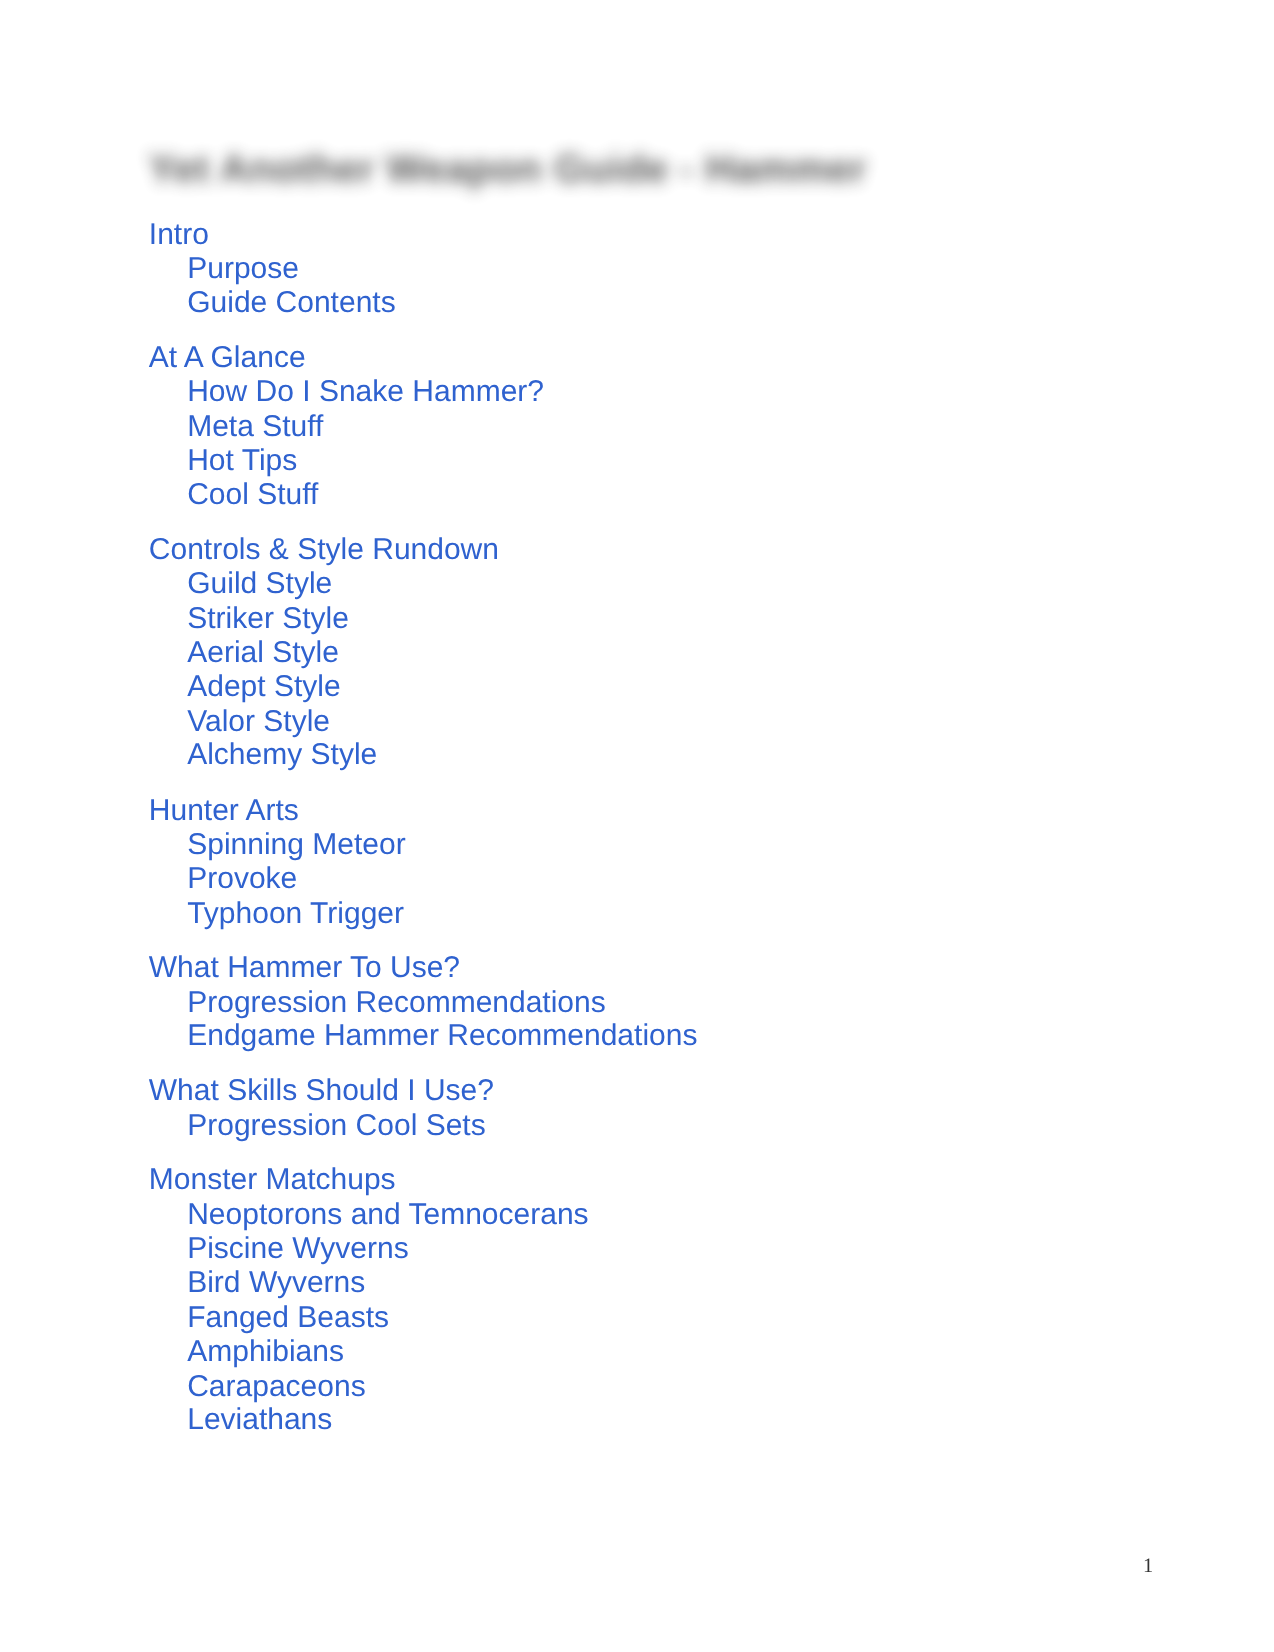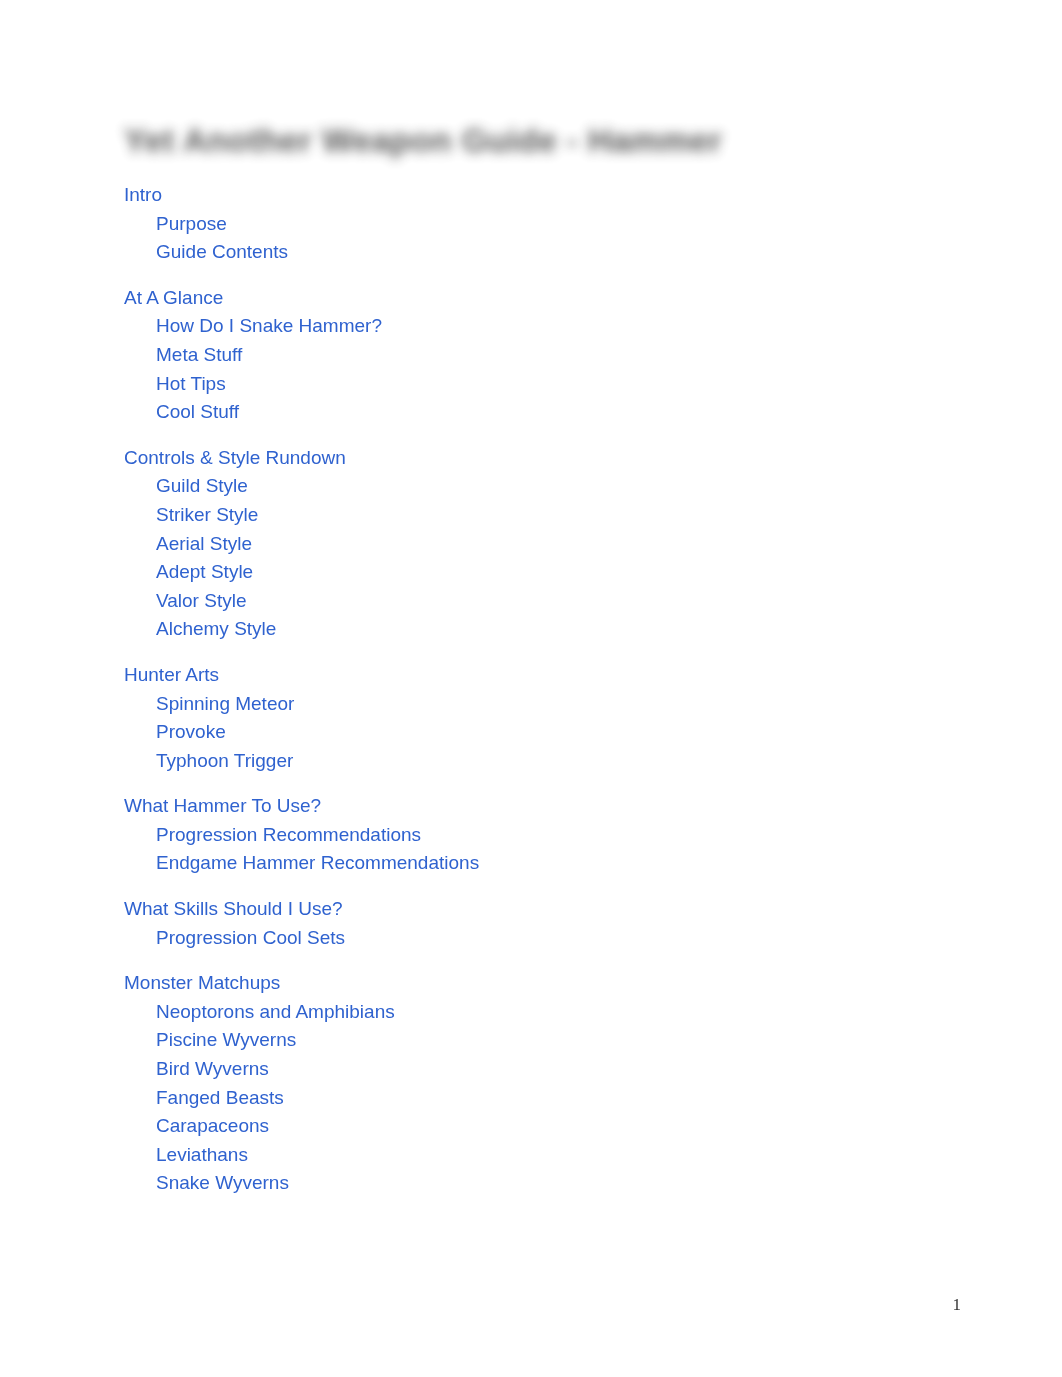--- a/index.html
+++ b/index.html
@@ -53,21 +53,21 @@
     margin: 0 0 17px 0;
   }
   .toc-group:last-child {
     margin-bottom: 16px;
   }
 
   .toc-entry {
     display: block;
     color: #2f62cf;
     text-decoration: none;
-    font-size: 19px;
+    font-size: 25px;
     line-height: 28.6px;
     white-space: nowrap;
     font-weight: 400;
   }
 
   .level-1 {
     margin-left: 124px;
   }
 
   .level-2 {
@@ -123,25 +123,25 @@
         <a class="toc-entry level-1" href="#">What Hammer To Use?</a>
         <a class="toc-entry level-2" href="#">Progression Recommendations</a>
         <a class="toc-entry level-2" href="#">Endgame Hammer Recommendations</a>
       </div>
       <div class="toc-group">
         <a class="toc-entry level-1" href="#">What Skills Should I Use?</a>
         <a class="toc-entry level-2" href="#">Progression Cool Sets</a>
       </div>
       <div class="toc-group">
         <a class="toc-entry level-1" href="#">Monster Matchups</a>
-        <a class="toc-entry level-2" href="#">Neoptorons and Amphibians</a>
+        <a class="toc-entry level-2" href="#">Neoptorons and Temnocerans</a>
         <a class="toc-entry level-2" href="#">Piscine Wyverns</a>
         <a class="toc-entry level-2" href="#">Bird Wyverns</a>
         <a class="toc-entry level-2" href="#">Fanged Beasts</a>
+        <a class="toc-entry level-2" href="#">Amphibians</a>
         <a class="toc-entry level-2" href="#">Carapaceons</a>
         <a class="toc-entry level-2" href="#">Leviathans</a>
-        <a class="toc-entry level-2" href="#">Snake Wyverns</a>
       </div>
     </nav>
 
   <div class="page-number">1</div>
 
 </div>
 
 </body></html>

